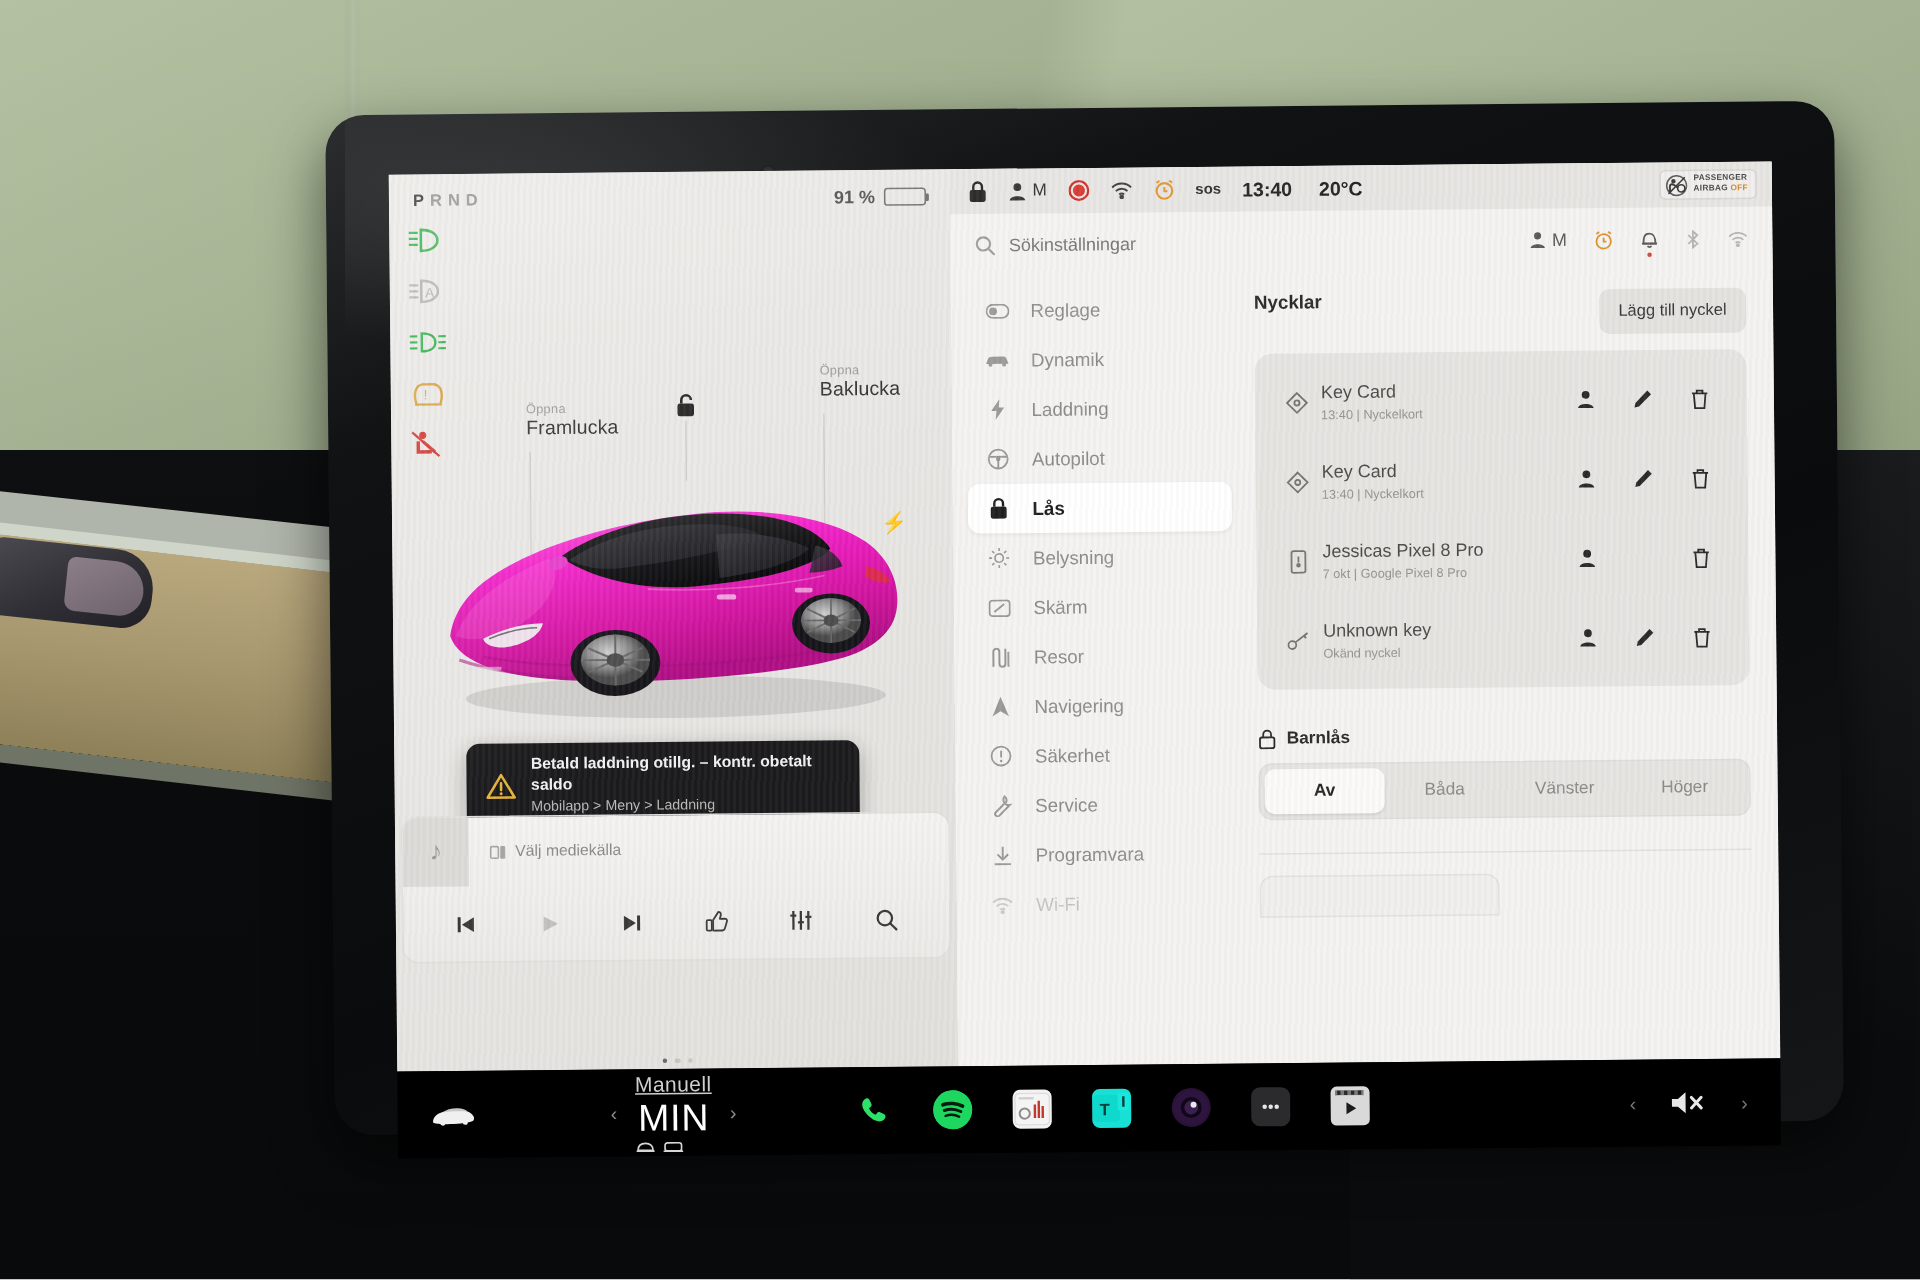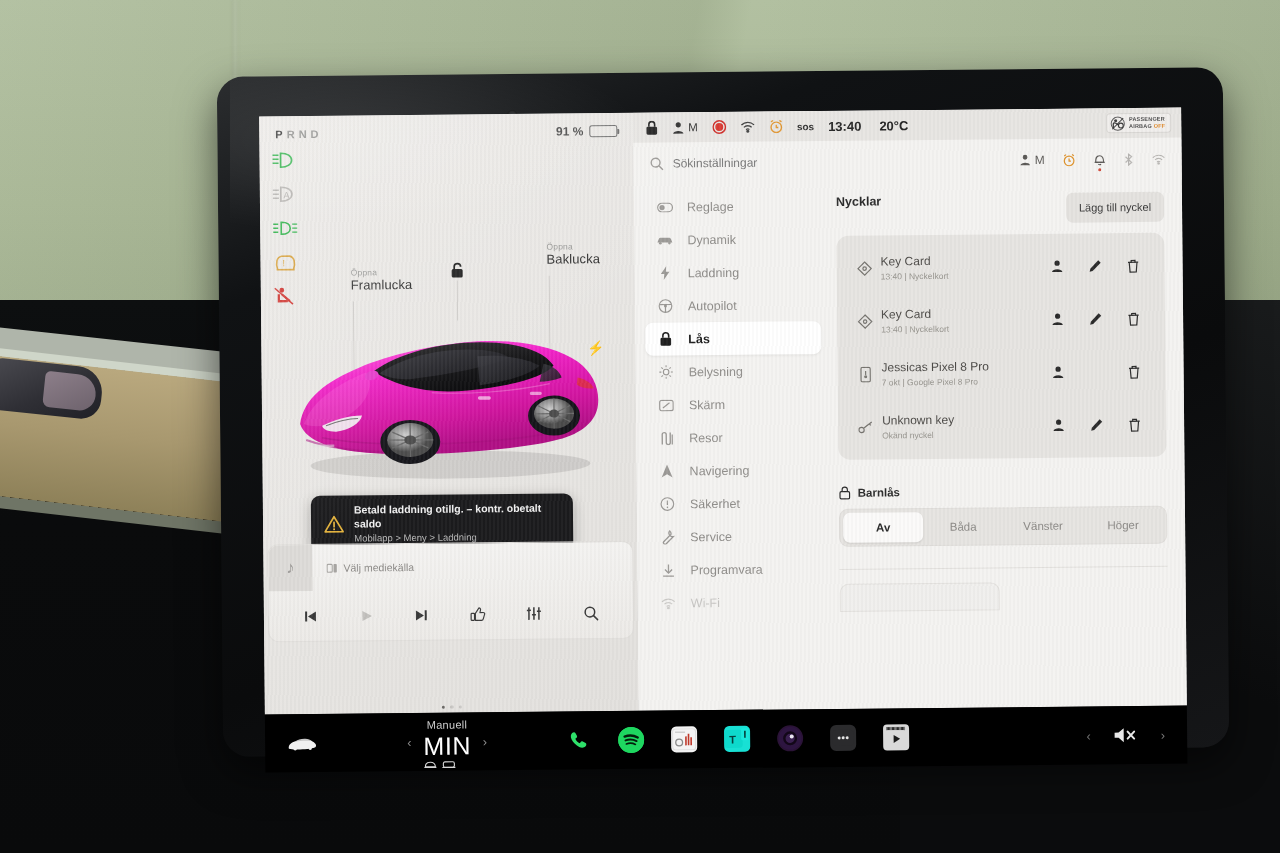--- a/index.html
+++ b/index.html
@@ -214,21 +214,21 @@
 
   
   #dock {
     position:absolute; left:42px; top:638px; width:922px; height:58px;
     background:#000; display:flex; align-items:center; padding:0 22px;
   }
   .dock-car { font-size:18px; color:#f0f0f0; }
   .climate { display:flex; align-items:center; gap:12px; margin-left:90px; }
   .chev { color:#8d8d8d; font-size:13px; }
   .climate-c { text-align:center; line-height:1; }
-  .clim-mode { font-size:11px; color:#cfcfcf; letter-spacing:.3px; }
+  .clim-mode { font-size:14px; color:#cfcfcf; letter-spacing:.3px;text-decoration:underline; }
   .clim-temp { font-size:25px; color:#fff; font-weight:500; letter-spacing:.5px; margin-top:2px; }
   .clim-vents { font-size:8px; color:#d6d6d6; letter-spacing:2px; margin-top:1px; }
   .apps { display:flex; align-items:center; gap:27px; margin-left:78px; }
   .app { width:26px; height:26px; display:flex; align-items:center; justify-content:center;
     border-radius:6px; font-size:16px; }
   .app-spotify { background:#1ed760; border-radius:50%; color:#000; font-size:17px; }
   .app-phone { color:#2ee06a; font-size:18px; }
   .app-radio { background:#f2f2f2; border-radius:5px; }
   .app-toybox { background:#18e0d4; border-radius:5px; color:#04413f; font-weight:700; font-size:13px; }
   .app-cam { background:#2a1336; border-radius:50%; }

